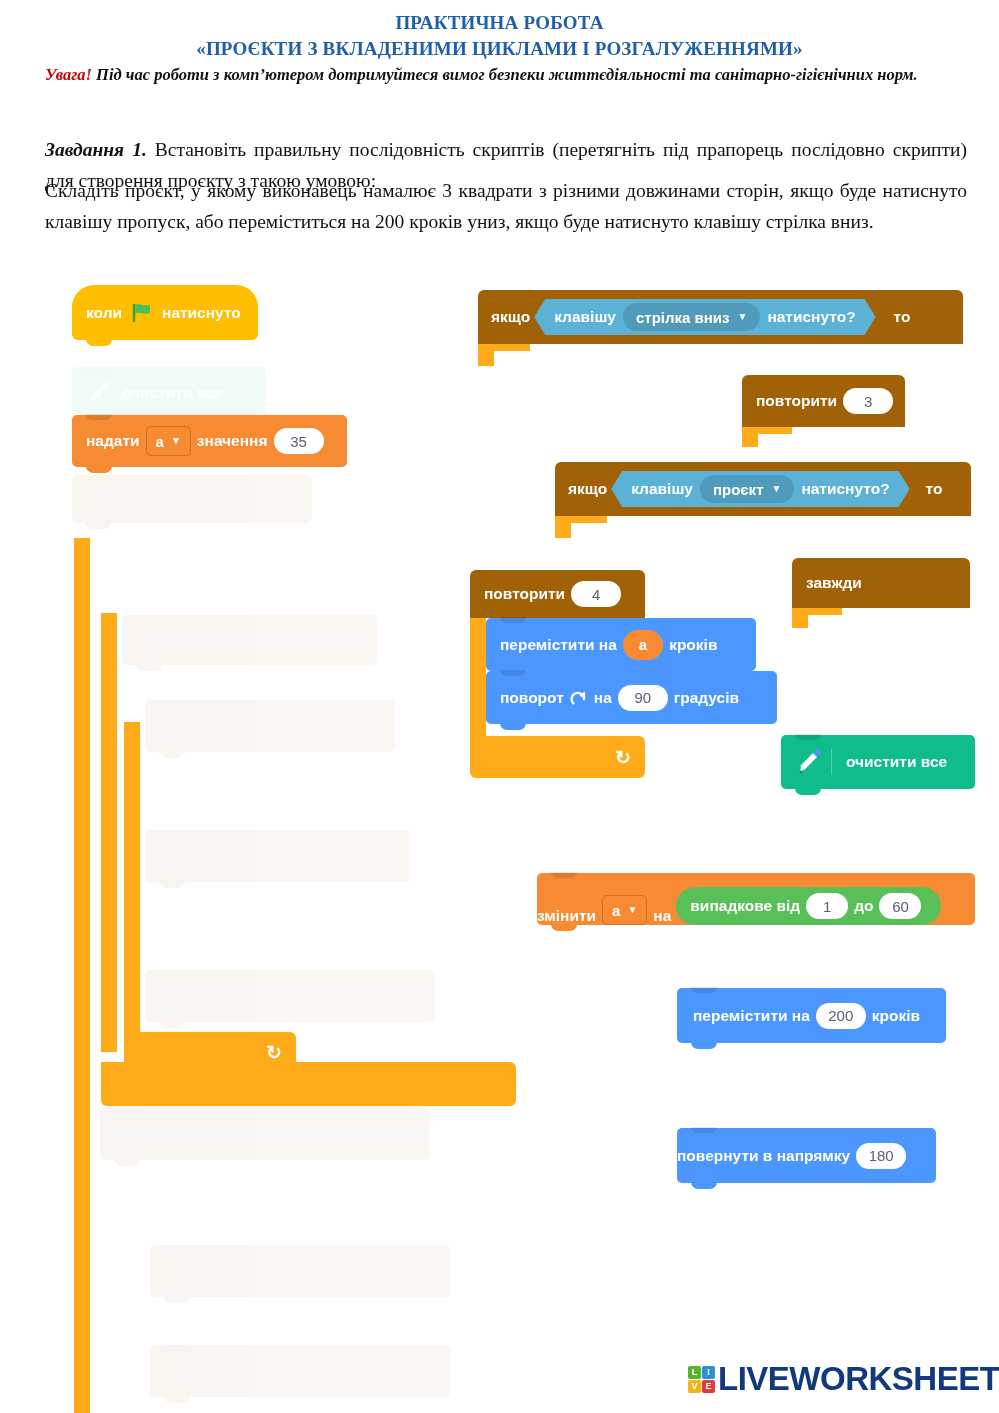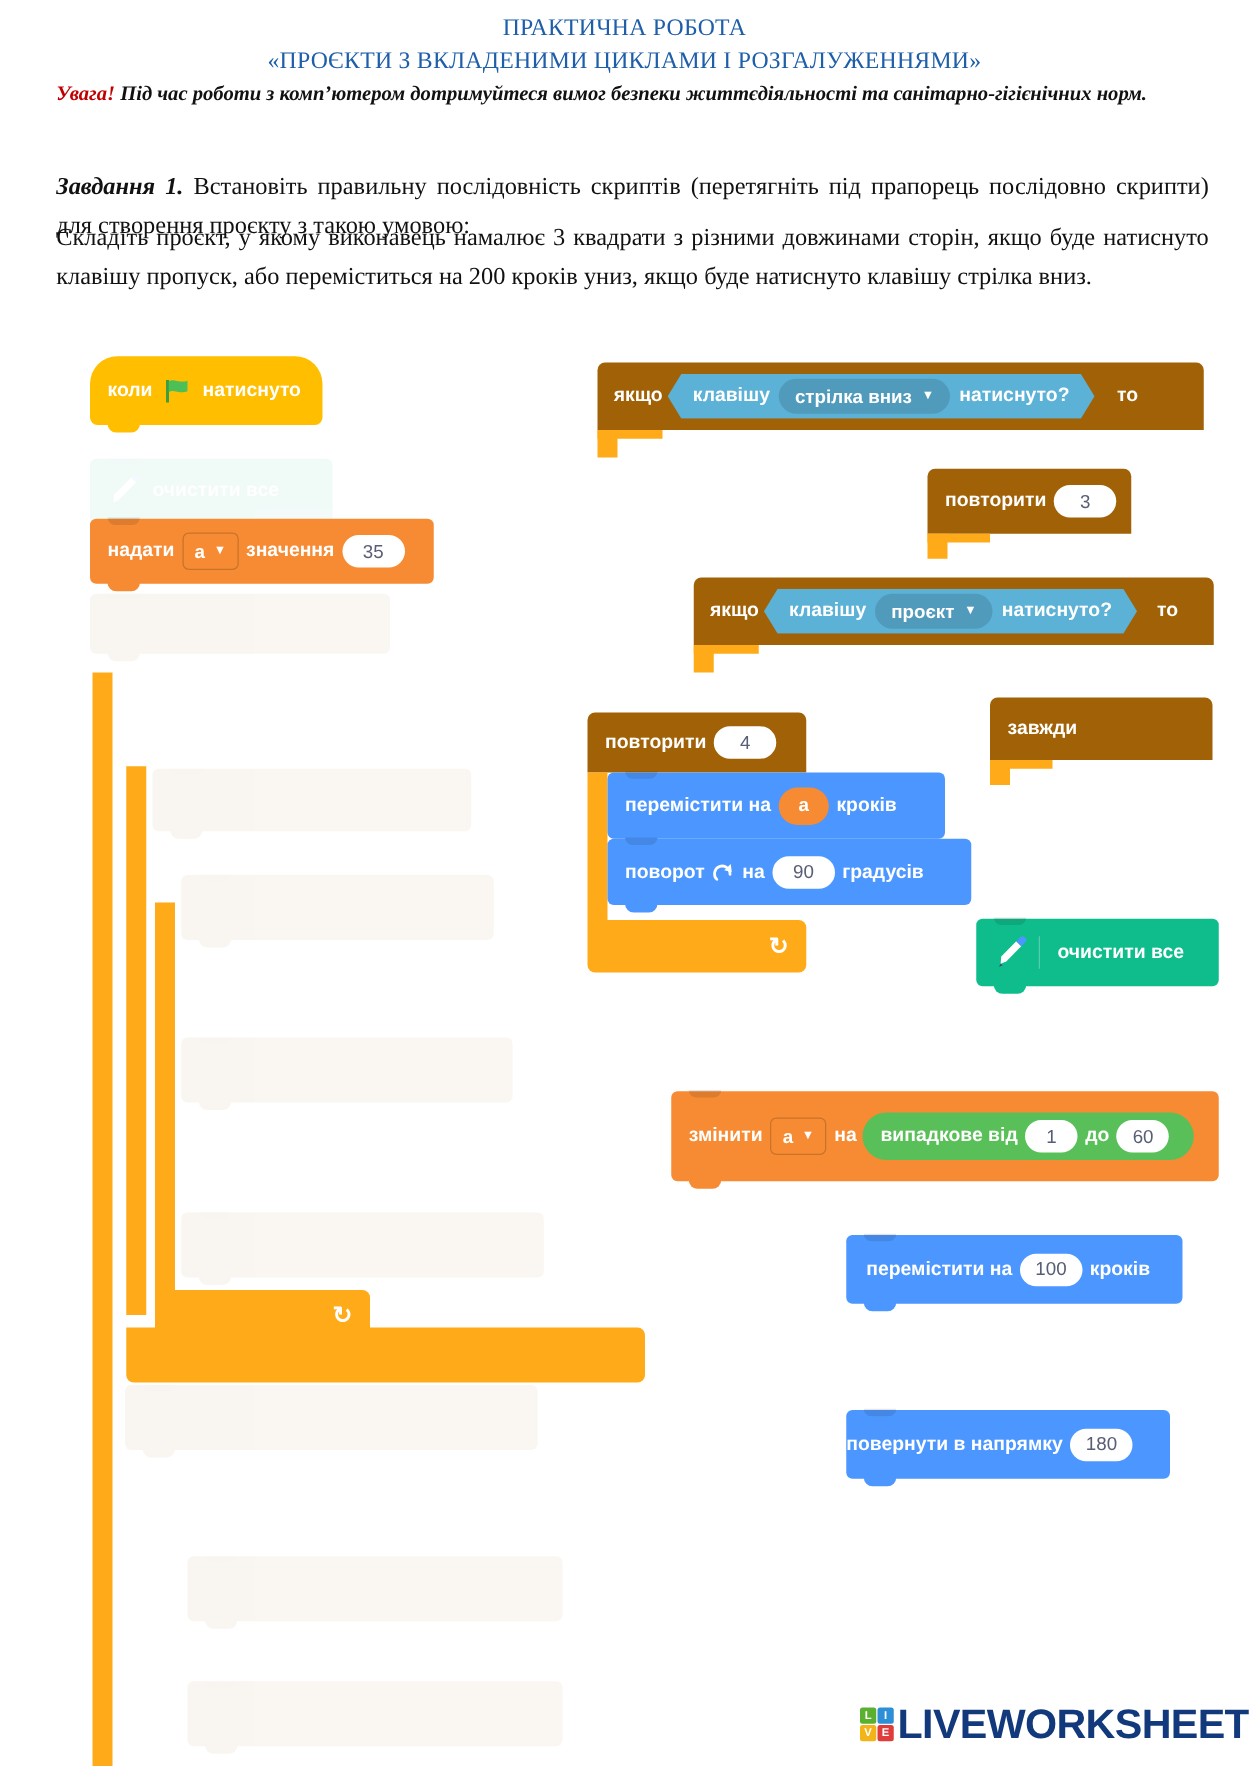--- a/index.html
+++ b/index.html
@@ -7,21 +7,21 @@
   body{
     width:999px;height:1413px;position:relative;
     background:#ffffff;
     font-family:"Liberation Serif", serif;
     overflow:hidden;
   }
 
   
   .doc-head{
     position:absolute;left:0;top:10px;width:999px;text-align:center;
-    color:#1F5FA9;font-weight:normal;font-size:19px;line-height:26px;
+    color:#1F5FA9;font-weight:bold;font-size:19px;line-height:26px;
     letter-spacing:.2px;
   }
   .doc-head .l2{display:block;}
 
   .warn-row{
     position:absolute;left:45px;top:64px;width:912px;
     font-style:italic;font-weight:bold;font-size:16.5px;line-height:22px;
     color:#111;text-align:justify;
   }
   .warn-label{color:#C00000;}
@@ -294,38 +294,38 @@
   <div class="blk stack c-pen" style="left:781px;top:465px;width:194px;height:54px;padding-left:12px;">
     <svg class="pen-ic" viewBox="0 0 30 30">
       <path d="M7.5 24 L12 22.2 L24 10 L20 6 L8 18.2 Z" fill="#fff"></path>
       <path d="M24 10 L20 6 L23.4 2.6 C24.3 1.7 25.6 1.7 26.4 2.6 L27.4 3.6 C28.3 4.4 28.3 5.7 27.4 6.6 Z" fill="#4C97FF"></path>
       <path d="M7.5 24 L6.2 26.4 L9.2 25.2 Z" fill="#3D4A6B"></path>
     </svg>
     <span class="pen-div"></span>
     <span class="txt">очистити все</span>
   </div>
 
-  <div class="blk stack c-var" style="left:537px;top:603px;width:438px;height:72px;padding-left:14px;">
+  <div class="blk stack c-var" style="left:537px;top:603px;width:438px;height:52px;align-items:flex-end;">
     <span class="txt">змінити</span>
     <span class="dd">
       <span>a</span>
       <span class="arrow">▼</span>
     </span>
     <span class="txt">на</span>
     <span class="oper">
       <span>випадкове від</span>
       <span class="num small">1</span>
       <span>до</span>
       <span class="num small">60</span>
     </span>
   </div>
 
   <div class="blk stack c-motion" style="left:677px;top:718px;width:269px;height:55px;padding-left:16px;">
     <span class="txt">перемістити на</span>
-    <span class="num">100</span>
+    <span class="num">200</span>
     <span class="txt">кроків</span>
   </div>
 
   <div class="blk stack c-motion" style="left:677px;top:858px;width:259px;height:55px;">
     <span class="txt">повернути в напрямку</span>
     <span class="num">180</span>
   </div>
 
   <div class="cblk-arm" style="left:74px;top:268px;width:16px;height:1000px;"></div>
 

